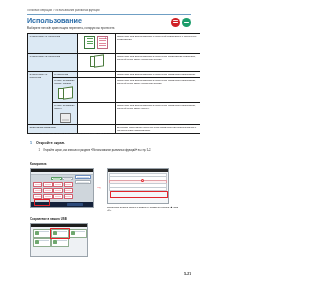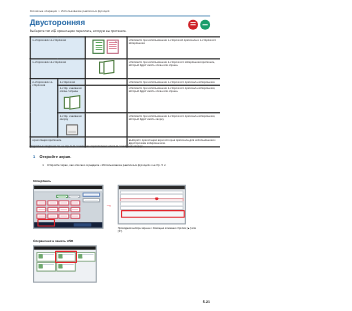--- a/index.html
+++ b/index.html
@@ -186,21 +186,21 @@
 </head>
 <body>
 
 <div class="page">
 
   <div class="breadcrumb">
     <span>Основные операции</span><span class="bc-sep">&gt;</span><span>Использование различных функций</span>
   </div>
   <div class="hrule"></div>
 
-  <div class="title">Двусторонняя</div>
+  <div class="title">Использование</div>
   <div class="subtitle">Выберите тип и準 ориентацию переплета, которую вы протянете.</div>
 
   <div class="navbtns">
     <div class="navc red"></div>
     <div class="navc green"></div>
   </div>
 
   <table class="tbl">
     <tbody>
         <tr>

